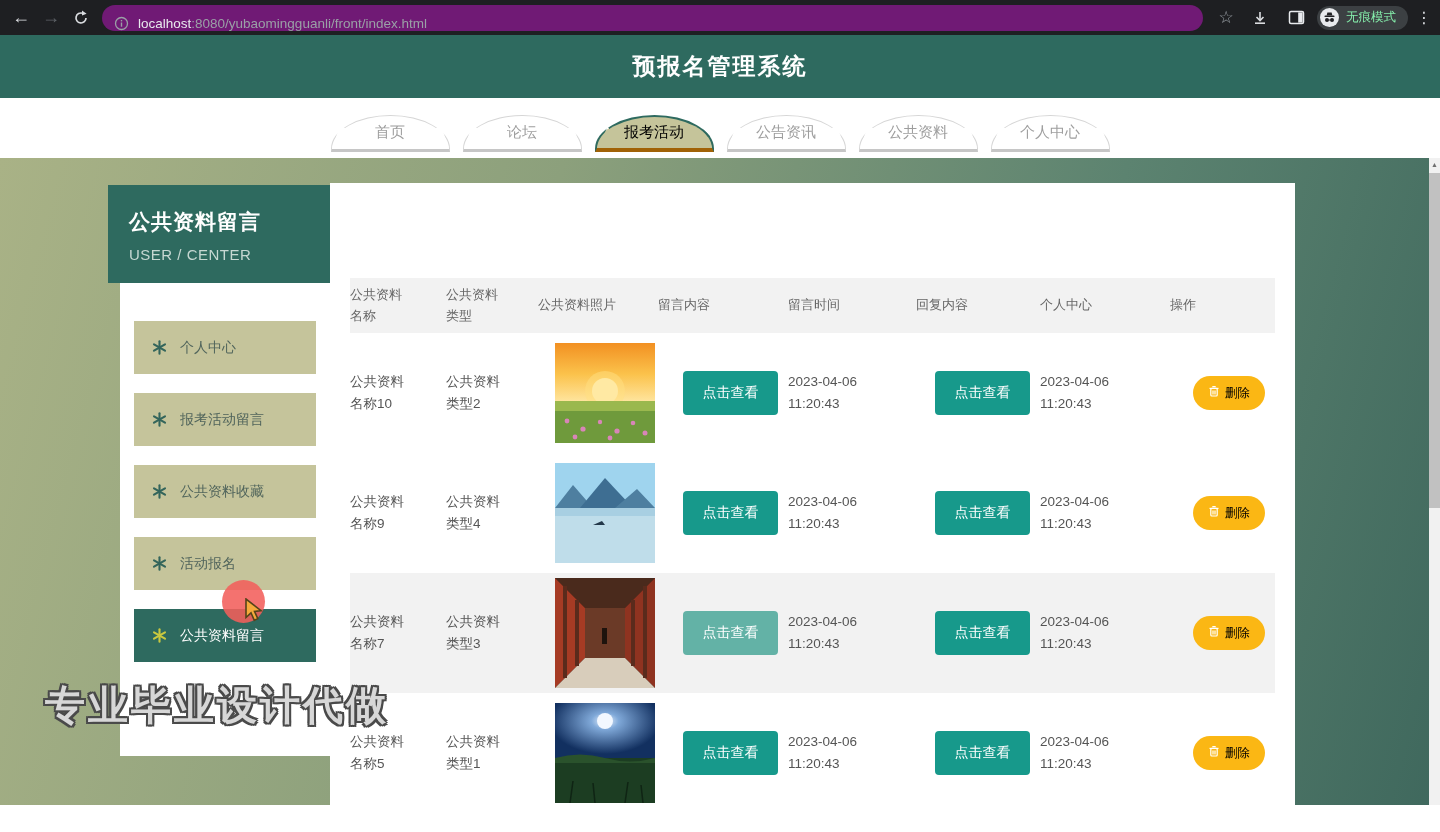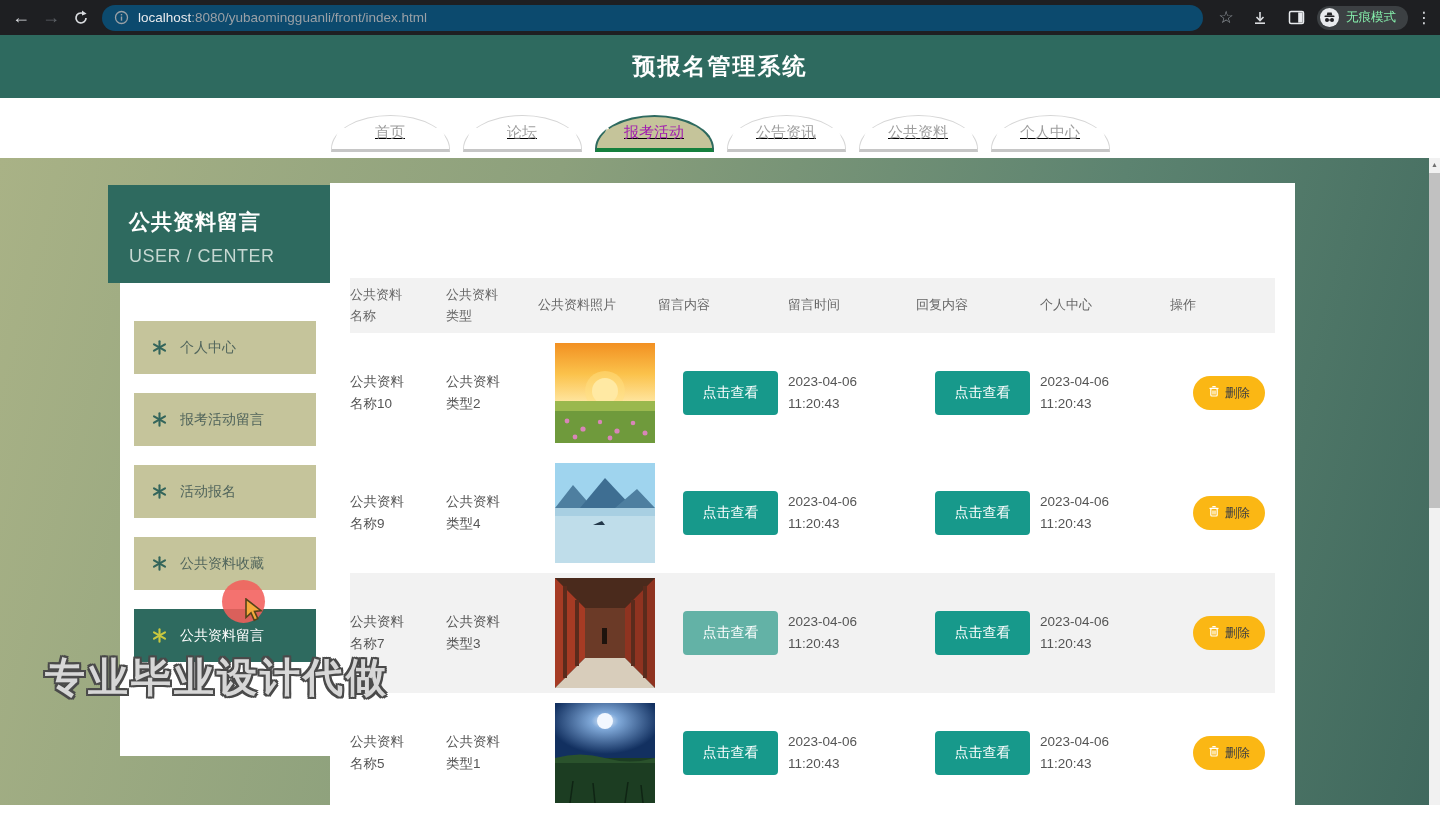--- a/index.html
+++ b/index.html
@@ -6,22 +6,22 @@
   body{
     width:1440px;height:832px;overflow:hidden;position:relative;
     font-family:"Liberation Sans","DejaVu Sans",sans-serif;
     background:#fff;
   }
   
   .url-row{height:35px;background:#1E1F22;display:flex;align-items:center;padding:0 6px;}
   .nav-ico{width:30px;height:30px;display:flex;align-items:center;justify-content:center;
     color:#DADCE0;font-size:18px;flex:0 0 auto;cursor:default;}
   .nav-ico.fwd{color:#5F6368;}
-  .omnibox{flex:1;height:26px;background:#0c4a6e;border-radius:14px;display:flex;
-    align-items:center;padding:0 12px;margin:0 10px 0 6px;min-width:0;}
+  .omnibox{flex:1;height:26px;background:#701a75;border-radius:14px;display:flex;
+    align-items:flex-end;padding:0 12px;margin:0 10px 0 6px;min-width:0;}
   .omni-info{display:flex;align-items:center;margin-right:9px;}
   .url-text{font-size:13.5px;white-space:nowrap;overflow:hidden;}
   .url-host{color:#E8EAED;}
   .url-path{color:#9AA0A6;}
   .right-icos{display:flex;align-items:center;gap:6px;flex:0 0 auto;}
   .star{font-size:17px;color:#9AA0A6;width:26px;text-align:center;}
   .incog-pill{height:24px;border-radius:13px;background:#3C4043;display:flex;align-items:center;
     gap:7px;padding:0 12px 0 3px;}
   .incog-circle{width:19px;height:19px;border-radius:50%;background:#E8EAED;display:flex;
     align-items:center;justify-content:center;}
@@ -30,34 +30,34 @@
   .bm-bar{height:27px;background:#27282B;display:flex;align-items:center;padding:0 12px;
     font-size:12.5px;color:#DDE1E5;}
   .bm-item{display:flex;align-items:center;gap:7px;margin-right:26px;}
   .bm-right{margin-left:auto;display:flex;align-items:center;gap:8px;}
   .bm-sep{width:1px;height:15px;background:#4A4B4E;margin-right:6px;}
   
   .app-header{height:63px;background:var(--accent-teal,#2E6A5F);display:flex;align-items:center;
     justify-content:center;}
   .app-title{color:#fff;font-size:23px;font-weight:bold;letter-spacing:2px;}
   .nav-bar{height:60px;background:#fff;display:flex;justify-content:center;align-items:flex-start;
-    padding-top:17px;box-sizing:border-box;gap:13px;text-decoration:underline;}
+    padding-top:17px;box-sizing:border-box;gap:13px;}
   .tab{width:119px;height:37px;background:#fff;border:1px solid #D6D6D6;border-bottom:3px solid #C6C6C6;
     border-radius:60px 60px 0 0 / 34px 34px 0 0;display:flex;align-items:center;justify-content:center;
     font-size:15px;color:#9E9E9E;box-sizing:border-box;cursor:pointer;}
   .tab.active{background:var(--tab-active-fill,#C5C49A);border:2px solid var(--accent-teal,#2E6A5F);
-    border-bottom:4px solid #15803d;color:#a21caf;align-items:center;}
+    border-bottom:4px solid #a16207;color:#000000;align-items:center;}
   
   .content{position:relative;height:647px;overflow:hidden;
     background:linear-gradient(105deg,var(--bg-olive,#A9B286) 0%,#8CA07C 35%,#5C8370 70%,var(--bg-teal,#3F685D) 100%);}
   .main-panel{position:absolute;left:330px;top:25px;width:965px;height:622px;background:#fff;overflow:hidden;}
   .side-header{position:absolute;left:108px;top:27px;width:222px;height:98px;box-sizing:border-box;
     background:var(--accent-teal,#2E6A5F);padding:23px 0 0 21px;z-index:5;}
   .side-title{color:#fff;font-size:21px;font-weight:bold;letter-spacing:1px;}
-  .side-sub{color:#C6D8D2;font-size:18px;margin-top:10px;letter-spacing:0.5px;}
+  .side-sub{color:#C6D8D2;font-size:15px;margin-top:10px;letter-spacing:0.5px;}
   .side-panel{position:absolute;left:120px;top:125px;width:210px;height:473px;background:#fff;
     box-sizing:border-box;padding-top:38px;z-index:4;}
   .menu-item{width:182px;height:53px;margin:0 auto 19px auto;background:var(--menu-item-fill,#C5C49B);
     display:flex;align-items:center;gap:13px;padding-left:18px;box-sizing:border-box;
     font-size:14px;color:#51655C;cursor:pointer;}
   .menu-item .ast{display:flex;align-items:center;color:#33655B;}
   .menu-item.active{background:var(--accent-teal,#2E6A5F);color:#fff;}
   .menu-item.active .ast{color:#C9C83F;}
   
   .data-table{position:absolute;left:20px;top:95px;width:925px;}
@@ -70,27 +70,27 @@
   .c4{width:128px;} .c5{width:124px;} .c6{width:130px;} .c7{width:105px;}
   .cell-text{font-size:13.5px;color:#555;white-space:pre-line;line-height:1.65;}
   .photo{width:100px;height:100px;margin-left:17px;overflow:hidden;display:block;}
   .photo.tall{height:110px;}
   .photo svg{display:block;}
   .view-btn{width:95px;height:44px;background:var(--view-button,#17998B);color:#fff;font-size:14px;
     border:none;border-radius:4px;margin-left:25px;cursor:pointer;font-family:inherit;}
   .view-btn.light{background:var(--view-button-light,#63B2A6);}
   .view-btn.ml19{margin-left:19px;}
   .delete-btn{width:72px;height:34px;border-radius:17px;background:var(--delete-button,#FBB714);
-    color:#404040;font-size:12.5px;border:none;margin-left:23px;display:inline-flex;align-items:center;
+    color:#000000;font-size:12.5px;border:none;margin-left:23px;display:inline-flex;align-items:center;
     justify-content:center;gap:5px;cursor:pointer;font-family:inherit;}
   
   .scrollbar{position:absolute;right:0;top:0;width:11px;height:100%;background:#F1F1F1;z-index:20;}
   .sb-up{height:13px;color:#707070;font-size:7px;line-height:13px;text-align:center;cursor:pointer;}
   .sb-thumb{position:absolute;left:0;top:15px;width:11px;height:335px;background:#C1C1C1;cursor:pointer;}
-  .watermark{position:absolute;left:45px;top:492px;z-index:30;font-size:40px;font-weight:bold;
+  .watermark{position:absolute;left:45px;top:520px;z-index:30;font-size:40px;font-weight:bold;
     letter-spacing:3px;color:rgba(240,240,240,0.85);white-space:nowrap;
     text-shadow:-2px -2px 0 #4A4A4A,2px -2px 0 #4A4A4A,-2px 2px 0 #4A4A4A,2px 2px 0 #4A4A4A,
       -2px 0 0 #4A4A4A,2px 0 0 #4A4A4A,0 -2px 0 #4A4A4A,0 2px 0 #4A4A4A;}
   .cursor-circle{position:absolute;left:222px;top:422px;width:43px;height:43px;border-radius:50%;
     background:rgba(243,95,91,0.88);z-index:40;}
   .cursor-arrow{position:absolute;left:243px;top:440px;z-index:41;}
 </style>
 </head>
 <body>
 
@@ -398,33 +398,33 @@
       <div class="menu-item">
         <span class="ast">
           <svg width="15" height="15" viewBox="0 0 15 15">
             <g stroke="currentColor" stroke-width="2.1" stroke-linecap="round">
               <line x1="7.5" y1="1.2" x2="7.5" y2="13.8"></line>
               <line x1="2" y1="4.3" x2="13" y2="10.7"></line>
               <line x1="2" y1="10.7" x2="13" y2="4.3"></line>
             </g>
           </svg>
         </span>
-        <span>活动报名</span>
+        <span>公共资料收藏</span>
       </div>
       <div class="menu-item">
         <span class="ast">
           <svg width="15" height="15" viewBox="0 0 15 15">
             <g stroke="currentColor" stroke-width="2.1" stroke-linecap="round">
               <line x1="7.5" y1="1.2" x2="7.5" y2="13.8"></line>
               <line x1="2" y1="4.3" x2="13" y2="10.7"></line>
               <line x1="2" y1="10.7" x2="13" y2="4.3"></line>
             </g>
           </svg>
         </span>
-        <span>公共资料收藏</span>
+        <span>活动报名</span>
       </div>
       <div class="menu-item active">
         <span class="ast">
           <svg width="15" height="15" viewBox="0 0 15 15">
             <g stroke="currentColor" stroke-width="2.1" stroke-linecap="round">
               <line x1="7.5" y1="1.2" x2="7.5" y2="13.8"></line>
               <line x1="2" y1="4.3" x2="13" y2="10.7"></line>
               <line x1="2" y1="10.7" x2="13" y2="4.3"></line>
             </g>
           </svg>

